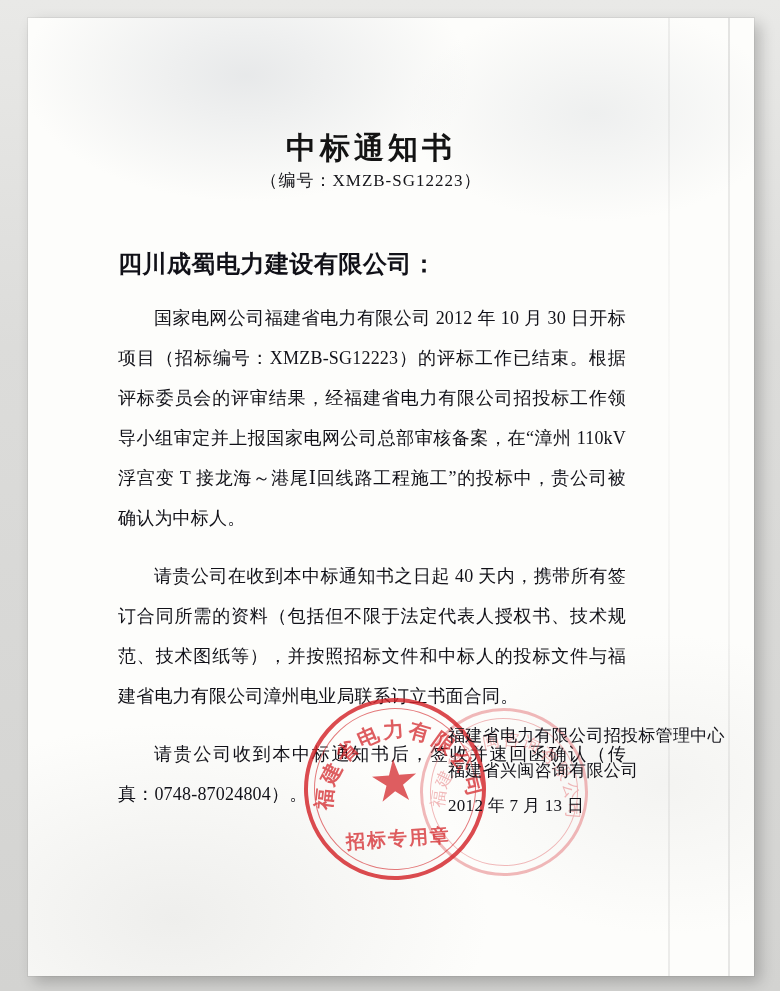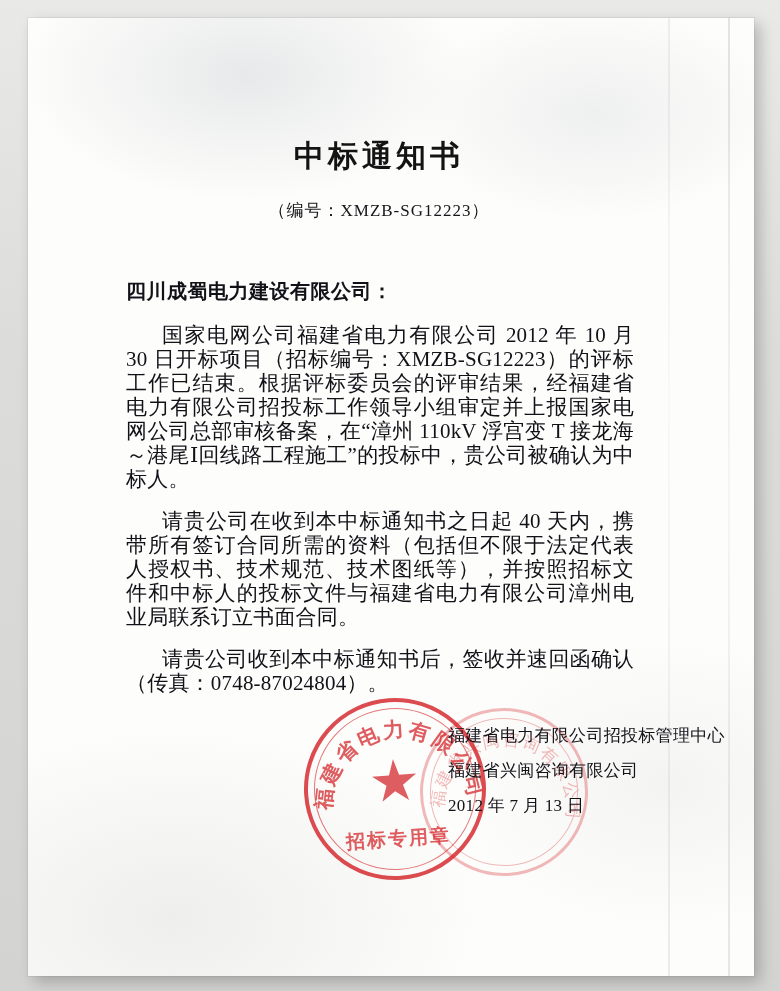--- a/index.html
+++ b/index.html
@@ -53,51 +53,50 @@
   }
   .fold-a { left: 640px; }
   .fold-b { left: 700px; background: linear-gradient(180deg, rgba(0,0,0,0.10), rgba(0,0,0,0.03) 50%, rgba(0,0,0,0.09)); }
 
   .content {
     position: absolute;
     left: 0;
     top: 0;
     width: 686px;
     height: 958px;
-    padding: 8px;
+    padding: 0;
   }
   .doc-title {
     text-align: center;
     font-size: 30px;
     font-weight: bold;
     letter-spacing: 4px;
     color: #131313;
     margin-top: 110px;
     font-family: "Liberation Serif", "DejaVu Serif", serif;
   }
   .doc-subtitle {
     text-align: center;
     font-size: 17px;
     color: #15151a;
-    margin-top: 22px;
     letter-spacing: 1px;
   }
   .body-block {
     margin: 0 88px 0 90px;
     color: #111118;
   }
   .recipient {
-    font-size: 20px;
+    font-size: 24px;
     font-weight: bold;
     margin-top: 56px;
     letter-spacing: 0.5px;
   }
   p.para {
-    font-size: 21px;
-    line-height: 24px;
+    font-size: 18px;
+    line-height: 40px;
     text-align: justify;
     text-justify: inter-ideograph;
     margin: 18px 0 0 0;
     text-indent: 36px;
     letter-spacing: 0.2px;
   }
   .sign-block {
     position: absolute;
     left: 420px;
     top: 700px;

